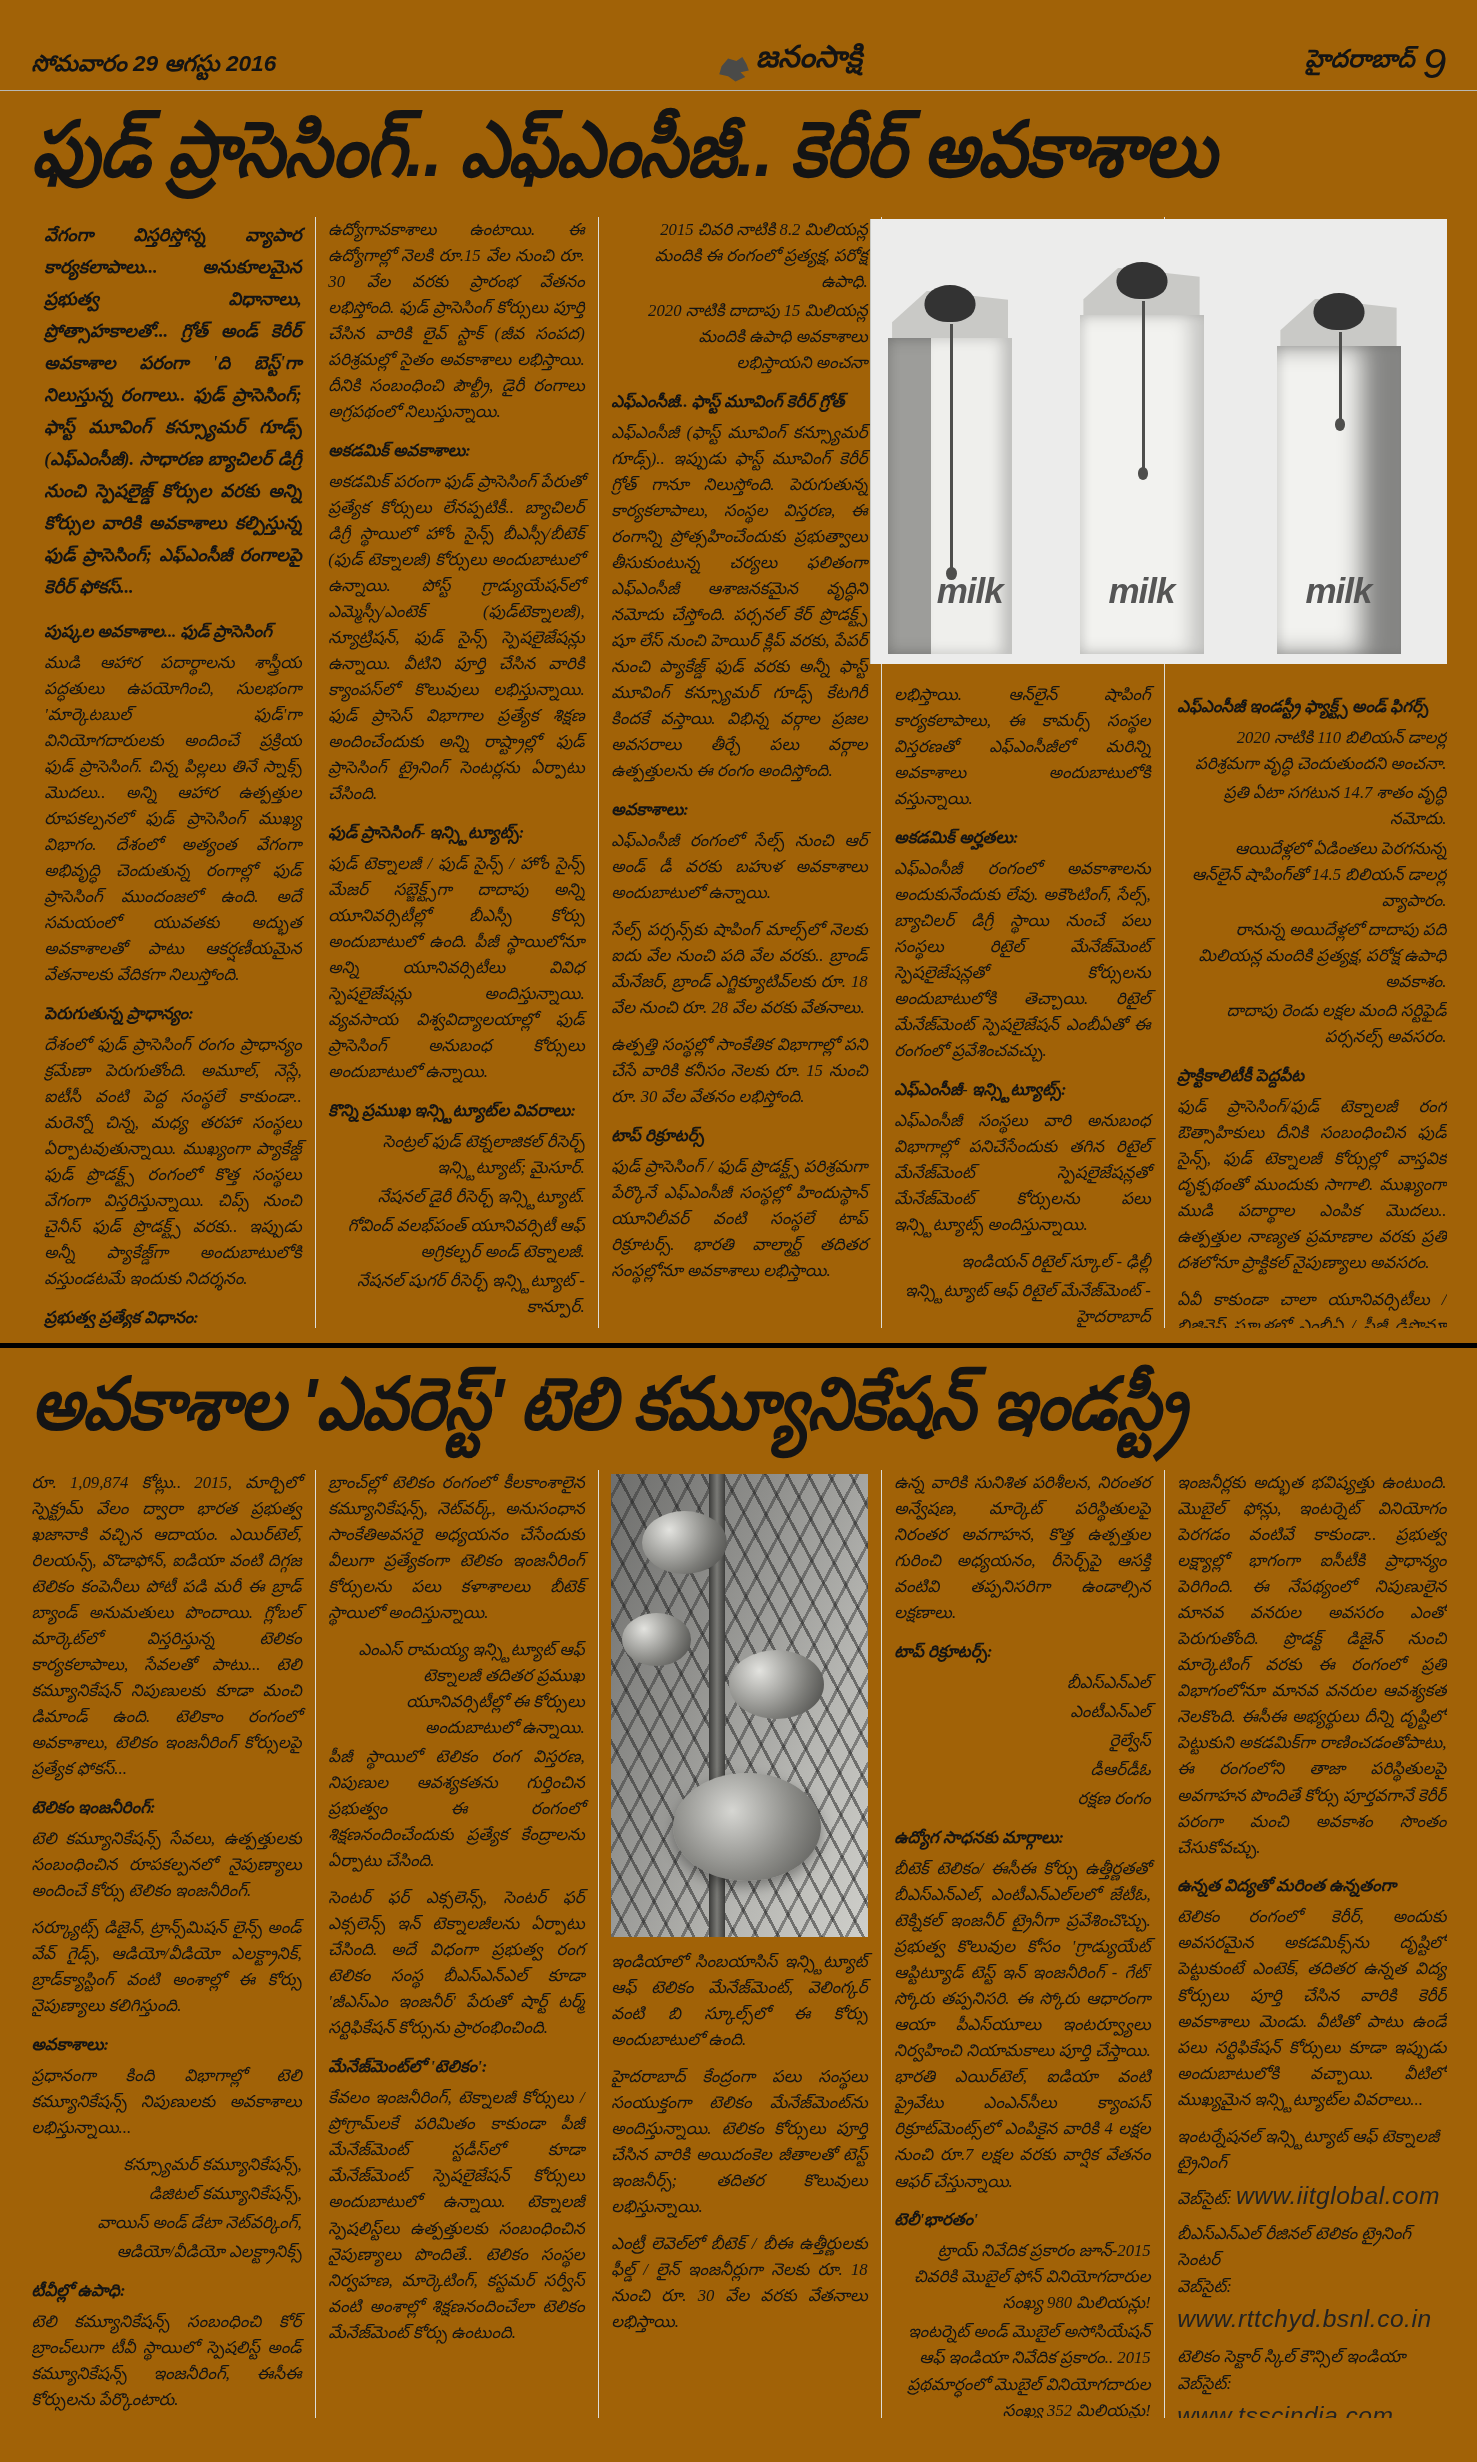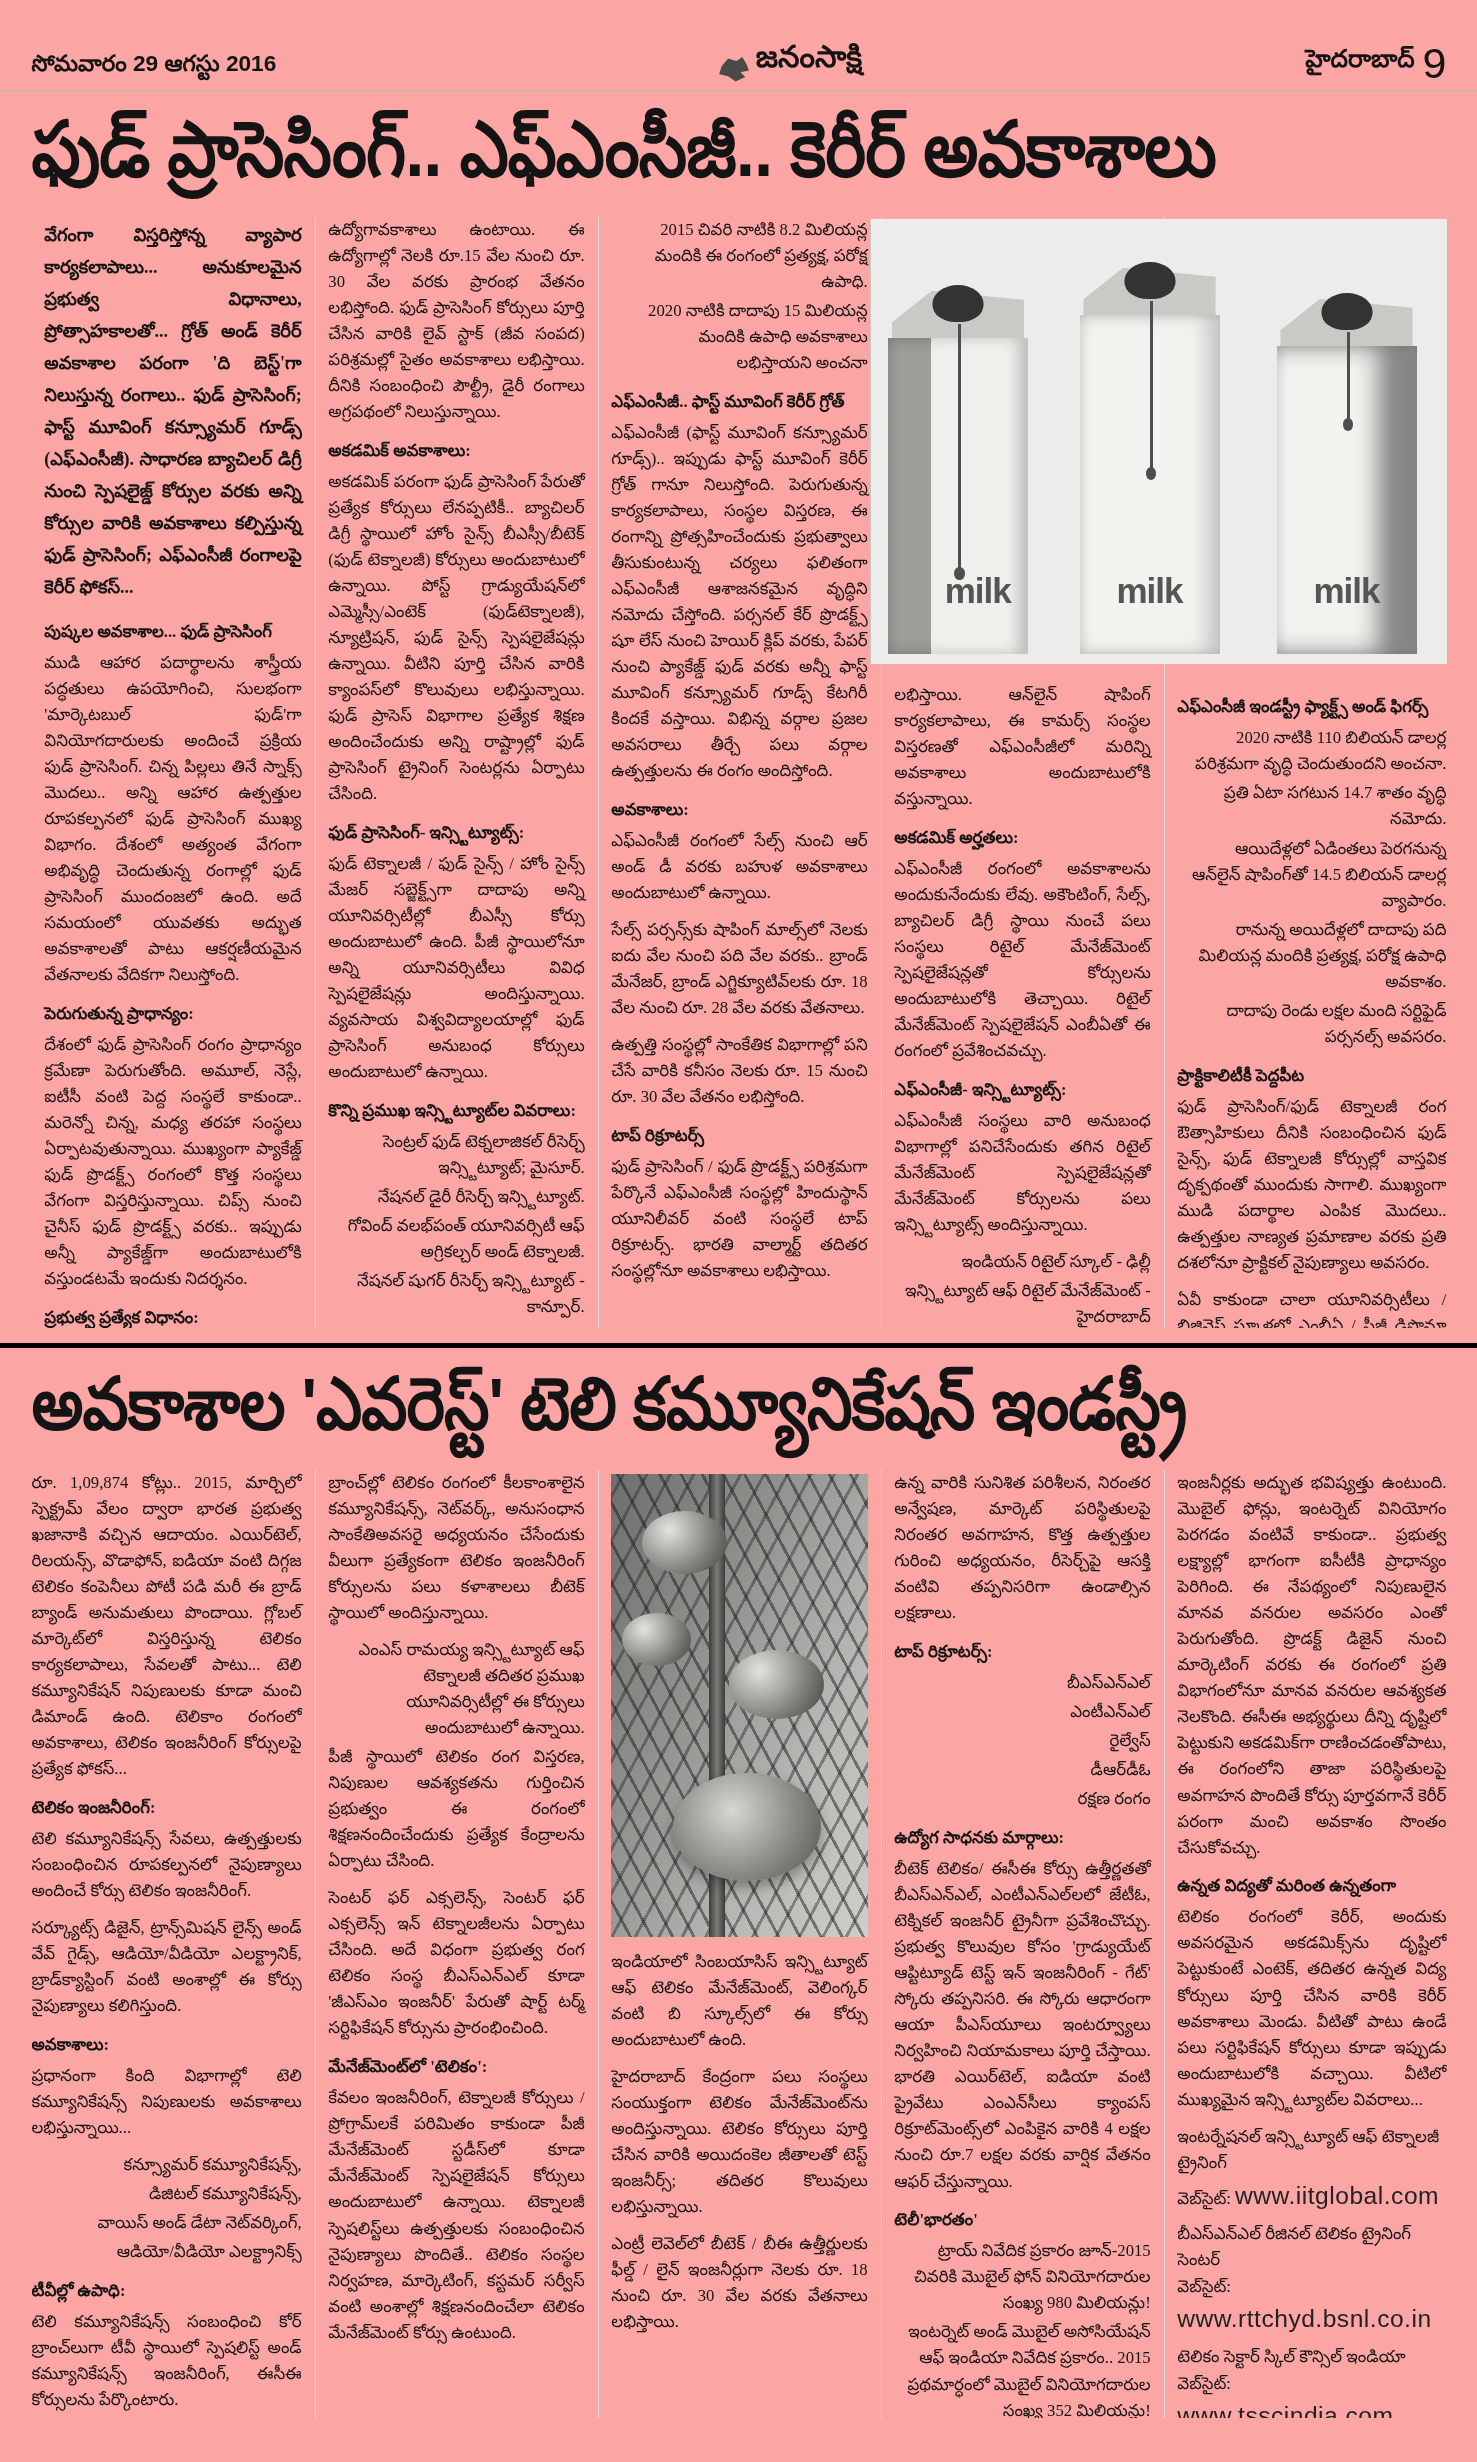--- a/index.html
+++ b/index.html
@@ -1,17 +1,17 @@
 <!DOCTYPE html>
 <html><head>
 <meta charset="utf-8">
 <style>
   html,body{margin:0;padding:0;background:#d8d8d4;}
-  .page{position:relative;width:1478px;height:2463px;margin:0 auto;background:#fca5a5;color:#141414;
-        font-family:"Liberation Serif","DejaVu Serif",serif;overflow:hidden;}
+  .page{position:relative;width:1478px;height:2463px;margin:0 auto;background:#a16207;color:#141414;
+        font-family:"Liberation Serif","DejaVu Serif",serif;overflow:hidden;font-style:italic;}
   
   .hdr{display:flex;justify-content:space-between;align-items:flex-end;padding:39px 31.5px 7.9px 31.5px;
        border-bottom:1px solid #b9b9b4;}
   .hdr-date{font-family:"Liberation Sans","DejaVu Sans",sans-serif;font-weight:bold;font-size:22.7px;}
   .masthead{display:flex;align-items:flex-end;gap:6.9px;font-weight:bold;font-size:30.5px;
             font-family:"Liberation Sans","DejaVu Sans",sans-serif;}
   .map-icon{display:inline-block;width:29.6px;height:25.6px;background:#4a4a48;
             clip-path:polygon(8% 38%,30% 8%,58% 18%,78% 2%,92% 30%,100% 55%,72% 62%,88% 80%,55% 98%,30% 78%,0 70%);}
   .hdr-right{font-family:"Liberation Sans","DejaVu Sans",sans-serif;font-weight:bold;font-size:24.6px;
              display:flex;align-items:flex-start;gap:7.9px;}
@@ -36,21 +36,21 @@
   .li{margin:0 0 3px 0;padding-left:9.9px;text-align:right;}
   .web{margin:0 0 5.9px 0;text-align:left;}
   .web-name{margin-bottom:1px;}
   .url{font-family:"Liberation Sans","DejaVu Sans",sans-serif;font-size:24.6px;letter-spacing:0.5px;color:#222;}
   .web-label{font-size:16.7px;}
   
   .divider{height:4.9px;background:#000;margin:15.8px 0 7.9px 0;}
   
   .milk-photo{position:absolute;top:2px;right:0;width:576px;height:445px;background:#ececeb;z-index:3;
               border-left:1px solid #c9c9c4;}
-  .carton{position:absolute;bottom:9.9px;width:140px;height:363px;}
+  .carton{position:absolute;bottom:9.9px;width:124px;height:363px;}
   .carton.k1{left:17.7px;}
   .carton.k2{left:209px;height:386px;}
   .carton.k3{left:406px;height:355px;}
   .c-top{position:absolute;top:0;left:3.9px;right:3.9px;height:51px;background:#c9c9c6;
          clip-path:polygon(0 62%,30% 0,100% 18%,100% 100%,0 100%);}
   .c-body{position:absolute;top:47px;left:0;right:0;bottom:0;background:#f2f2ef;
           box-shadow:inset -13.8px 0 17.7px rgba(0,0,0,.18), inset 3.9px 0 9.9px rgba(0,0,0,.12);}
   .k1 .c-body{background:#9d9d9a;}
   .k1 .c-front{position:absolute;top:47px;left:43px;right:0;bottom:0;background:#efefec;
                box-shadow:inset -9.9px 0 13.8px rgba(0,0,0,.2);}

